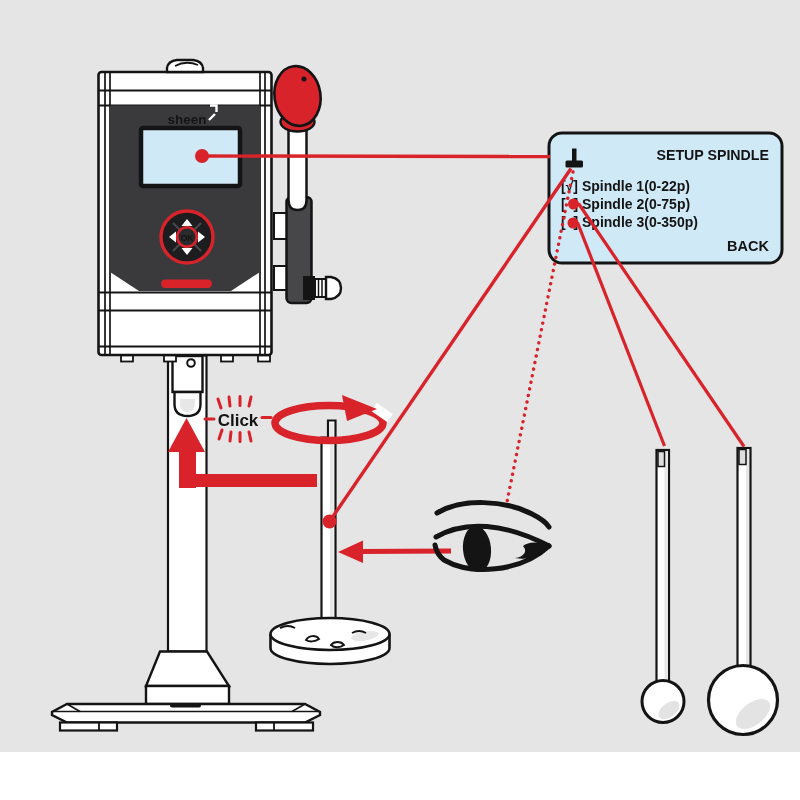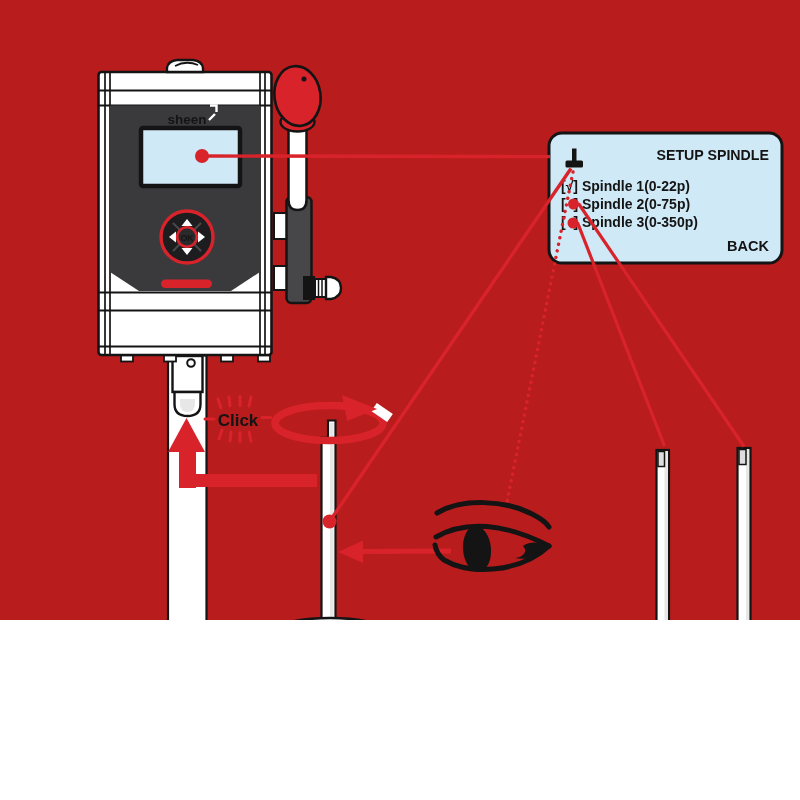--- a/index.html
+++ b/index.html
@@ -1,16 +1,16 @@
 <!DOCTYPE html>
 <html><head>
 <meta charset="utf-8">
 <style>
   html,body{margin:0;padding:0;background:#ffffff;}
-  .stage{width:800px;height:620px;position:relative;background:#b91c1c;}
+  .stage{width:800px;height:752px;position:relative;background:#e5e5e5;}
   svg{display:block;}
   text{font-family:"Liberation Sans",sans-serif;font-weight:bold;fill:#141414;}
   .outline{stroke:#141414;fill:#ffffff;}
   .nofill{fill:none;stroke:#141414;}
   .dark{fill:#3a3a3c;}
   .redfill{fill:#d9232b;}
   .redline{stroke:#d9232b;fill:none;}
   .shade{fill:#e7e7e7;stroke:none;}
 </style>
 </head>

